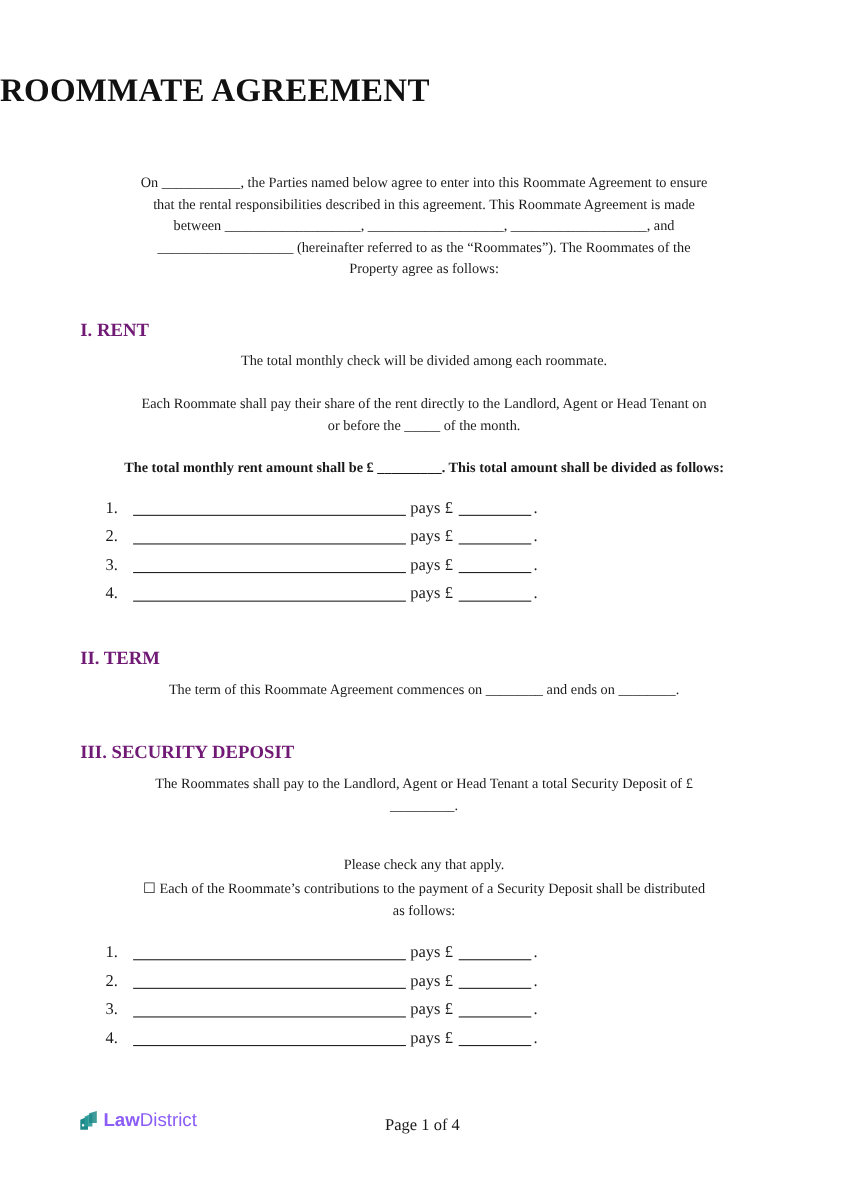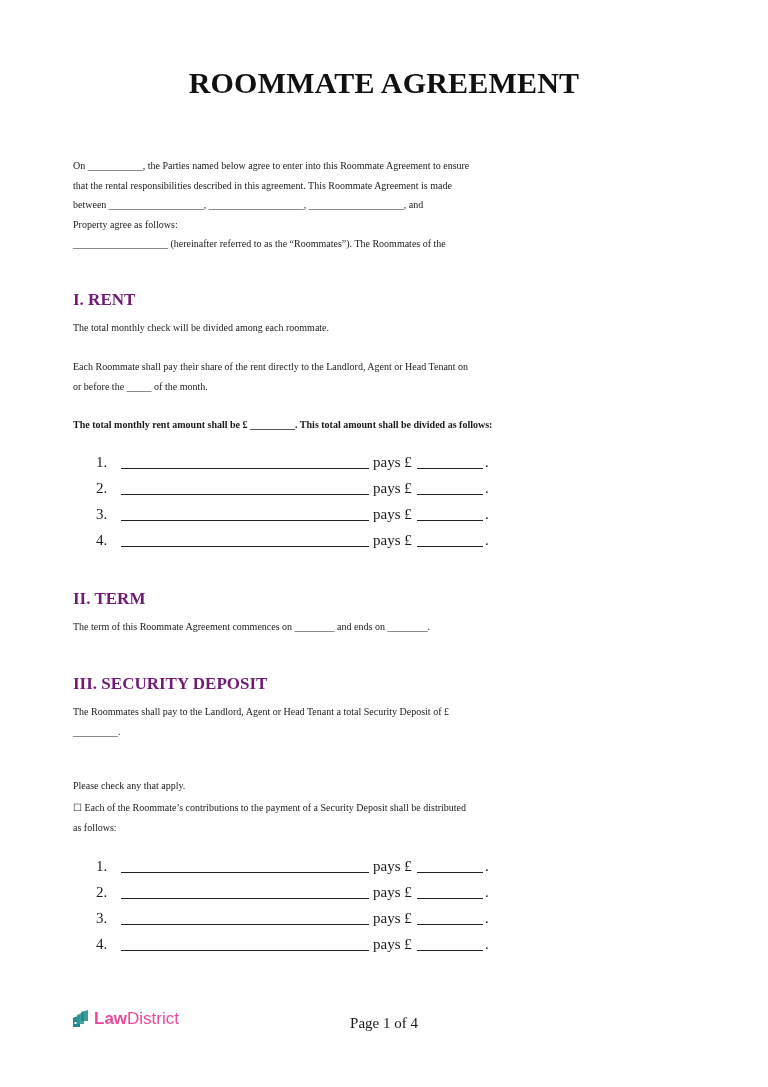--- a/index.html
+++ b/index.html
@@ -1,44 +1,44 @@
 <!DOCTYPE html>
 <html><head>
 <meta charset="utf-8">
 <style>
   html, body { margin: 0; padding: 0; background: #ffffff; }
   body { width: 768px; height: 1087px; position: relative; overflow: hidden;
          font-family: "Liberation Serif", serif; color: #1a1a1a; }
-  .title { position: absolute; top: 66px; left: 0; width: 768px; text-align: center;
+  .title { position: absolute; top: 66px; left: 0; width: 768px; 
            font-size: 30px; font-weight: bold; letter-spacing: 0.2px; color: #111; }
-  .p { position: absolute; left: 73px; width: 625px; font-size: 10px; line-height: 19.5px; }
+  .p { position: absolute; left: 73px; width: 625px; font-size: 13px; line-height: 19.5px; text-align: center; }
   .h { position: absolute; left: 73px; font-size: 17px; font-weight: bold; color: #701a75; }
   .row { position: absolute; left: 0; width: 768px; font-size: 15px; height: 20px; }
   .row .num { position: absolute; left: 96px; }
   .row .line { position: absolute; left: 121px; top: 14px; width: 248px; border-bottom: 1px solid #222; }
   .row .pays { position: absolute; left: 373px; }
   .row .amt { position: absolute; left: 417px; top: 14px; width: 66px; border-bottom: 1px solid #222; }
   .row .dot { position: absolute; left: 485px; }
   .footer-logo { position: absolute; left: 72px; top: 1009px; display: flex; align-items: center; }
-  .footer-logo .text { font-family: "Liberation Sans", sans-serif; font-size: 17px; color: #ec4899; margin-left: 4px; }
+  .footer-logo .text { font-family: "Liberation Sans", sans-serif; font-size: 17px; color: #8b5cf6; margin-left: 4px; }
   .footer-logo .text b { font-weight: bold; }
   .page-num { position: absolute; top: 1015px; left: 0; width: 768px; text-align: center; font-size: 15px; }
 </style>
 </head>
 <body>
 
 <div>
   <div class="title">ROOMMATE AGREEMENT</div>
 
   <div class="p" style="top:156px;">
     <div>On ___________, the Parties named below agree to enter into this Roommate Agreement to ensure</div>
     <div>that the rental responsibilities described in this agreement. This Roommate Agreement is made</div>
     <div>between ___________________, ___________________, ___________________, and</div>
+    <div>___________________ (hereinafter referred to as the “Roommates”). The Roommates of the</div>
     <div>Property agree as follows:</div>
-    <div>___________________ (hereinafter referred to as the “Roommates”). The Roommates of the</div>
   </div>
 
   <div class="h" style="top:290px;">I. RENT</div>
   <div class="p" style="top:318px;">The total monthly check will be divided among each roommate.</div>
   <div class="p" style="top:357px;">
     <div>Each Roommate shall pay their share of the rent directly to the Landlord, Agent or Head Tenant on</div>
     <div>or before the _____ of the month.</div>
   </div>
   <div class="p" style="top:415px;font-weight:bold;">The total monthly rent amount shall be £ _________. This total amount shall be divided as follows:</div>
 

